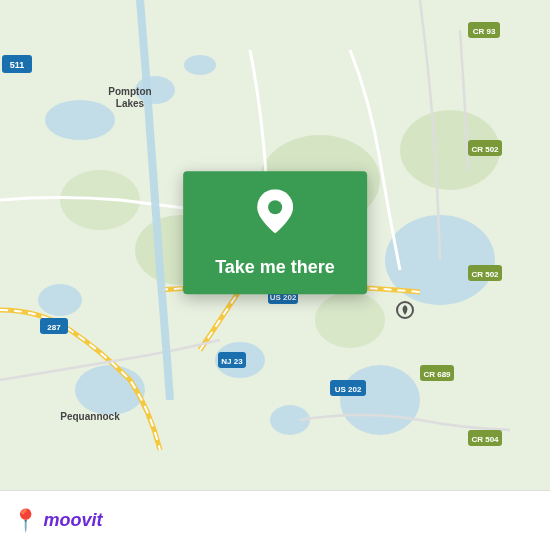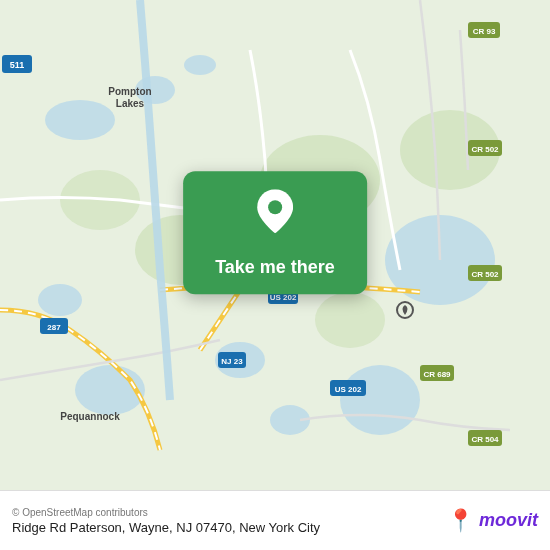--- a/index.html
+++ b/index.html
@@ -24,21 +24,21 @@
       width: 100%;
       height: 100%;
     }
 
     #cta-overlay {
       position: absolute;
       top: 50%;
       left: 50%;
       transform: translate(-50%, -60%);
       background-color: #3a9c52;
-      border-radius: 12px;
+      border-radius: 4px;
       padding: 18px 32px 16px 32px;
       display: flex;
       flex-direction: column;
       align-items: center;
       gap: 24px;
       box-shadow: 0 4px 16px rgba(0,0,0,0.25);
       cursor: pointer;
     }
 
     #pin-icon {
@@ -185,21 +185,17 @@
 
     <svg id="pin-icon" viewBox="0 0 36 44" xmlns="http://www.w3.org/2000/svg">
       <path d="M18 0 C8 0 0 8 0 18 C0 30 18 44 18 44 C18 44 36 30 36 18 C36 8 28 0 18 0Z" fill="white"></path>
       <circle cx="18" cy="18" r="7" fill="#3a9c52"></circle>
     </svg>
     <span id="cta-button-label">Take me there</span>
   </div>
 </div>
 
 <div id="footer-bar">
-  <div id="footer-left">
-    <span id="copyright-text">© OpenStreetMap contributors</span>
-    <span id="address-text">Ridge Rd Paterson, Wayne, NJ 07470, New York City</span>
-  </div>
   <div id="moovit-logo">
     <span id="moovit-pin">📍</span>
     <span id="moovit-name">moovit</span>
   </div>
 </div>
 
 </body></html>

